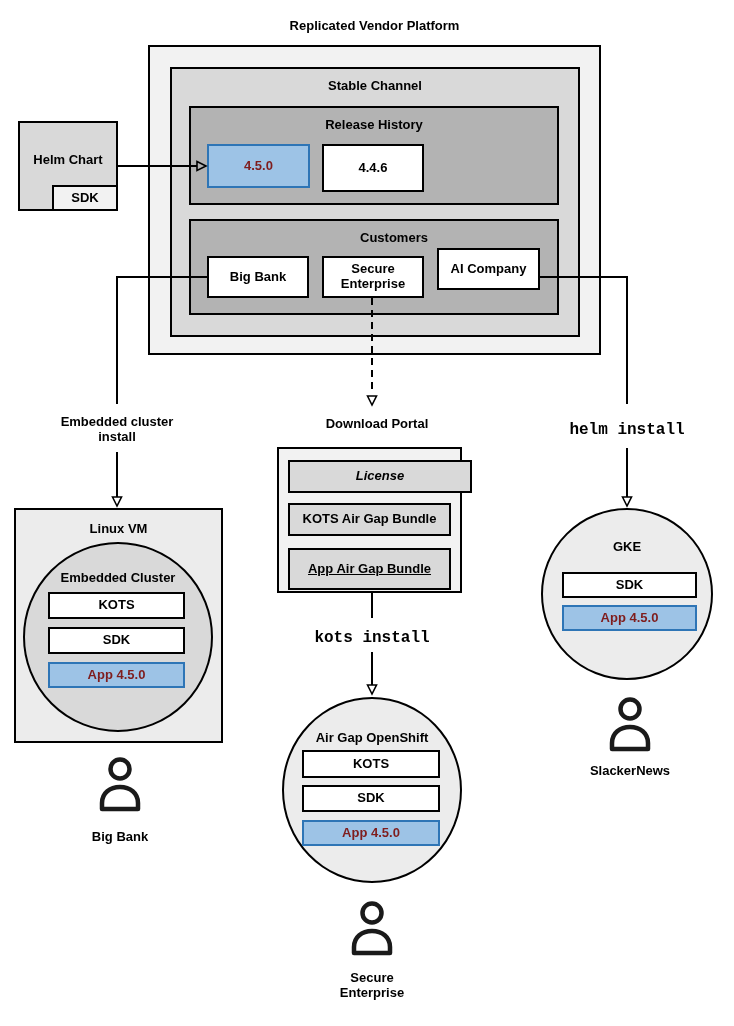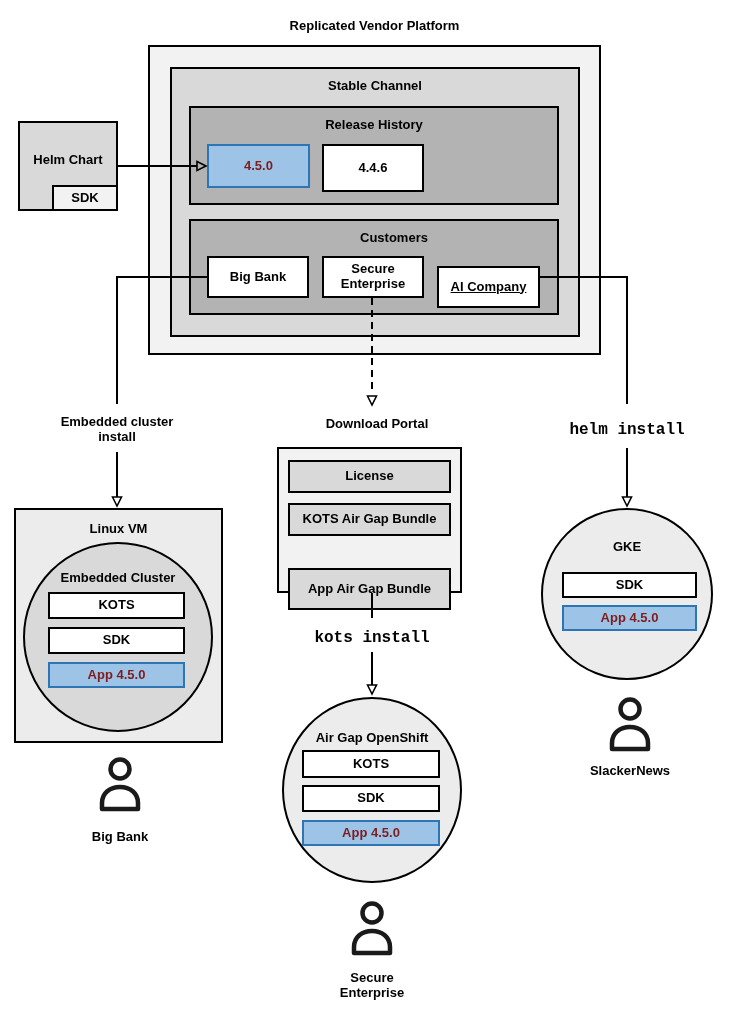--- a/index.html
+++ b/index.html
@@ -49,35 +49,35 @@
 
   <div class="box fill-dark" style="left:189px;top:106px;width:370px;height:99px;"></div>
   <div class="lbl" style="left:189px;top:117px;width:370px;">Release History</div>
   <div class="box blue-box" style="left:207px;top:144px;width:103px;height:44px;">4.5.0</div>
   <div class="box white-box" style="left:322px;top:144px;width:102px;height:48px;">4.4.6</div>
 
   <div class="box fill-dark" style="left:189px;top:219px;width:370px;height:96px;"></div>
   <div class="lbl" style="left:189px;top:230px;width:410px;">Customers</div>
   <div class="box white-box" style="left:207px;top:256px;width:102px;height:42px;">Big Bank</div>
   <div class="box white-box" style="left:322px;top:256px;width:102px;height:42px;padding:0 8px;">Secure Enterprise</div>
-  <div class="box white-box" style="left:437px;top:266px;width:103px;height:42px;text-decoration:underline;">AI Company</div>
+  <div class="box white-box" style="left:437px;top:248px;width:103px;height:42px;">AI Company</div>
 
   <div class="box fill-mid" style="left:18px;top:121px;width:100px;height:90px;"></div>
   <div class="lbl" style="left:18px;top:152px;width:100px;">Helm Chart</div>
   <div class="box fill-outer" style="left:52px;top:185px;width:66px;height:26px;">SDK</div>
 
   <div class="lbl" style="left:52px;top:414px;width:130px;">Embedded cluster install</div>
   <div class="lbl" style="left:297px;top:416px;width:160px;">Download Portal</div>
   <div class="lbl mono" style="left:552px;top:421px;width:150px;">helm install</div>
   <div class="lbl mono" style="left:297px;top:629px;width:150px;">kots install</div>
 
   <div class="box fill-outer" style="left:277px;top:447px;width:185px;height:146px;"></div>
-  <div class="box fill-mid" style="left:288px;top:460px;width:163px;height:33px;">License</div>
+  <div class="box fill-mid" style="left:288px;top:460px;width:184px;height:33px;font-style:italic;">License</div>
   <div class="box fill-mid" style="left:288px;top:503px;width:163px;height:33px;">KOTS Air Gap Bundle</div>
-  <div class="box fill-mid" style="left:288px;top:568px;width:163px;height:42px;">App Air Gap Bundle</div>
+  <div class="box fill-mid" style="left:288px;top:548px;width:163px;height:42px;text-decoration:underline;">App Air Gap Bundle</div>
 
   <div class="box fill-vm" style="left:14px;top:508px;width:209px;height:235px;"></div>
   <div class="lbl" style="left:14px;top:521px;width:209px;">Linux VM</div>
   <div class="box fill-mid circle" style="left:23px;top:542px;width:190px;height:190px;"></div>
   <div class="lbl" style="left:23px;top:570px;width:190px;">Embedded Cluster</div>
   <div class="box white-box" style="left:48px;top:592px;width:137px;height:27px;">KOTS</div>
   <div class="box white-box" style="left:48px;top:627px;width:137px;height:27px;">SDK</div>
   <div class="box blue-box" style="left:48px;top:662px;width:137px;height:26px;">App 4.5.0</div>
 
   <div class="box fill-vm circle" style="left:282px;top:697px;width:180px;height:186px;"></div>

